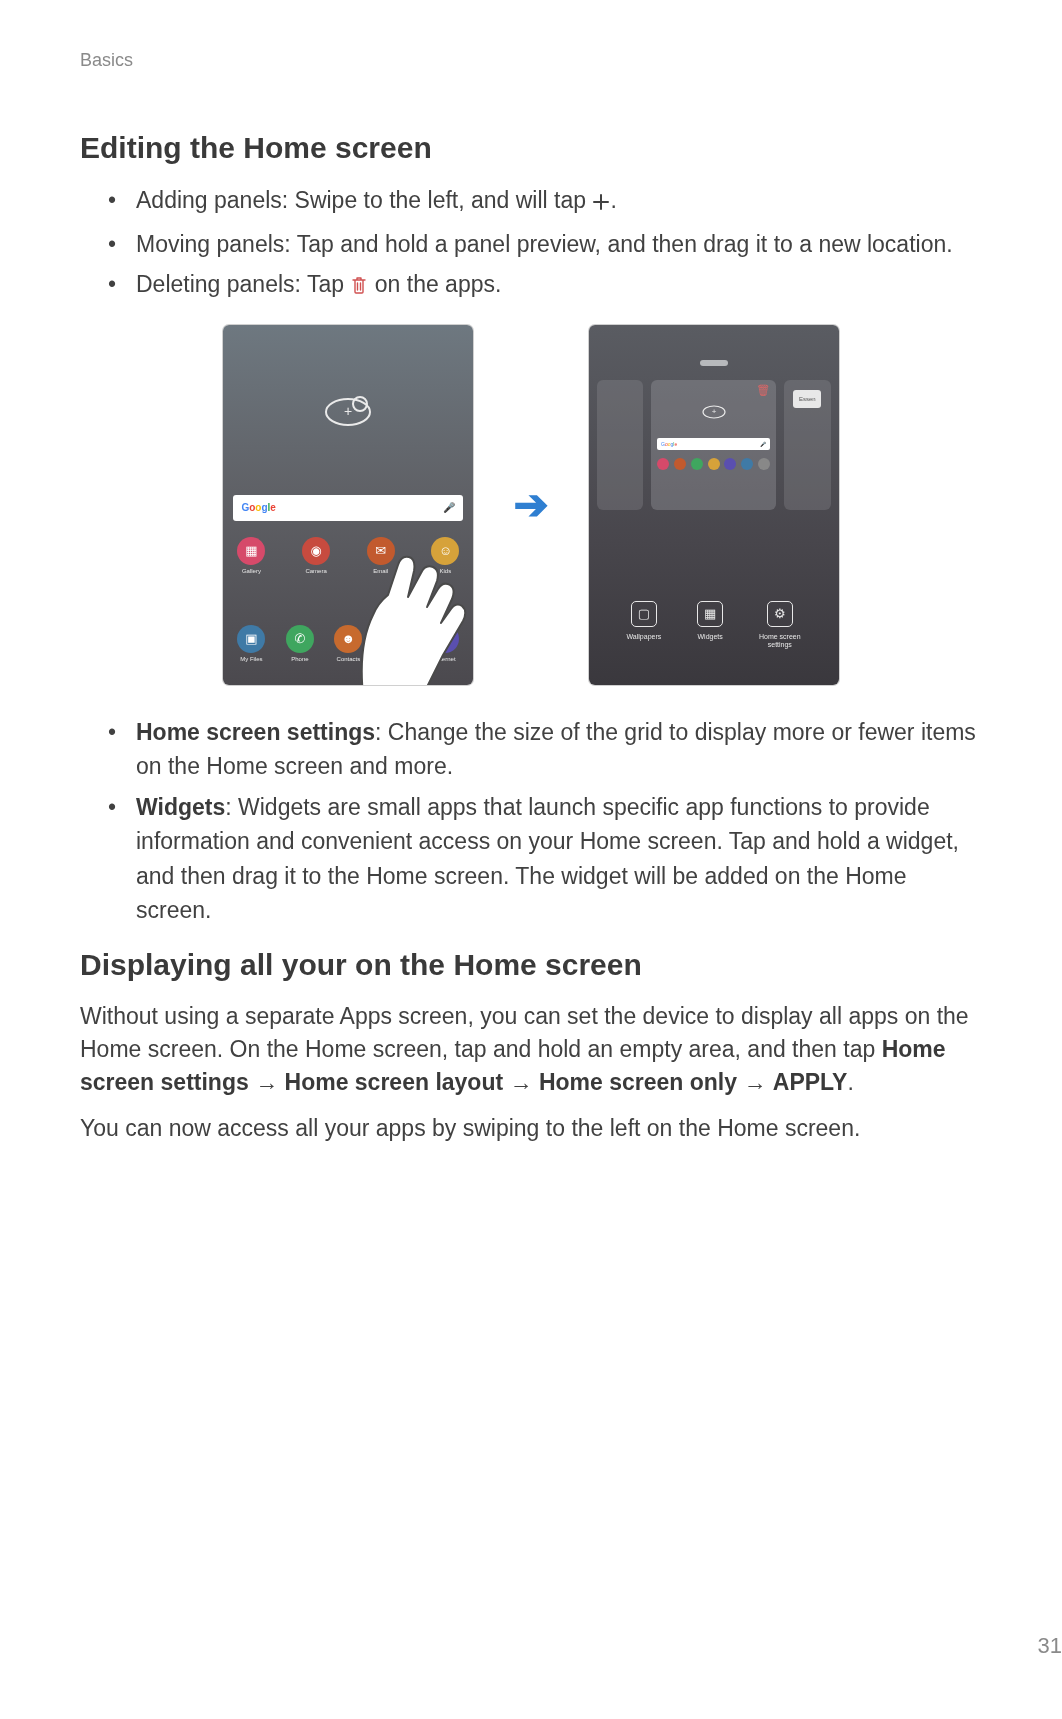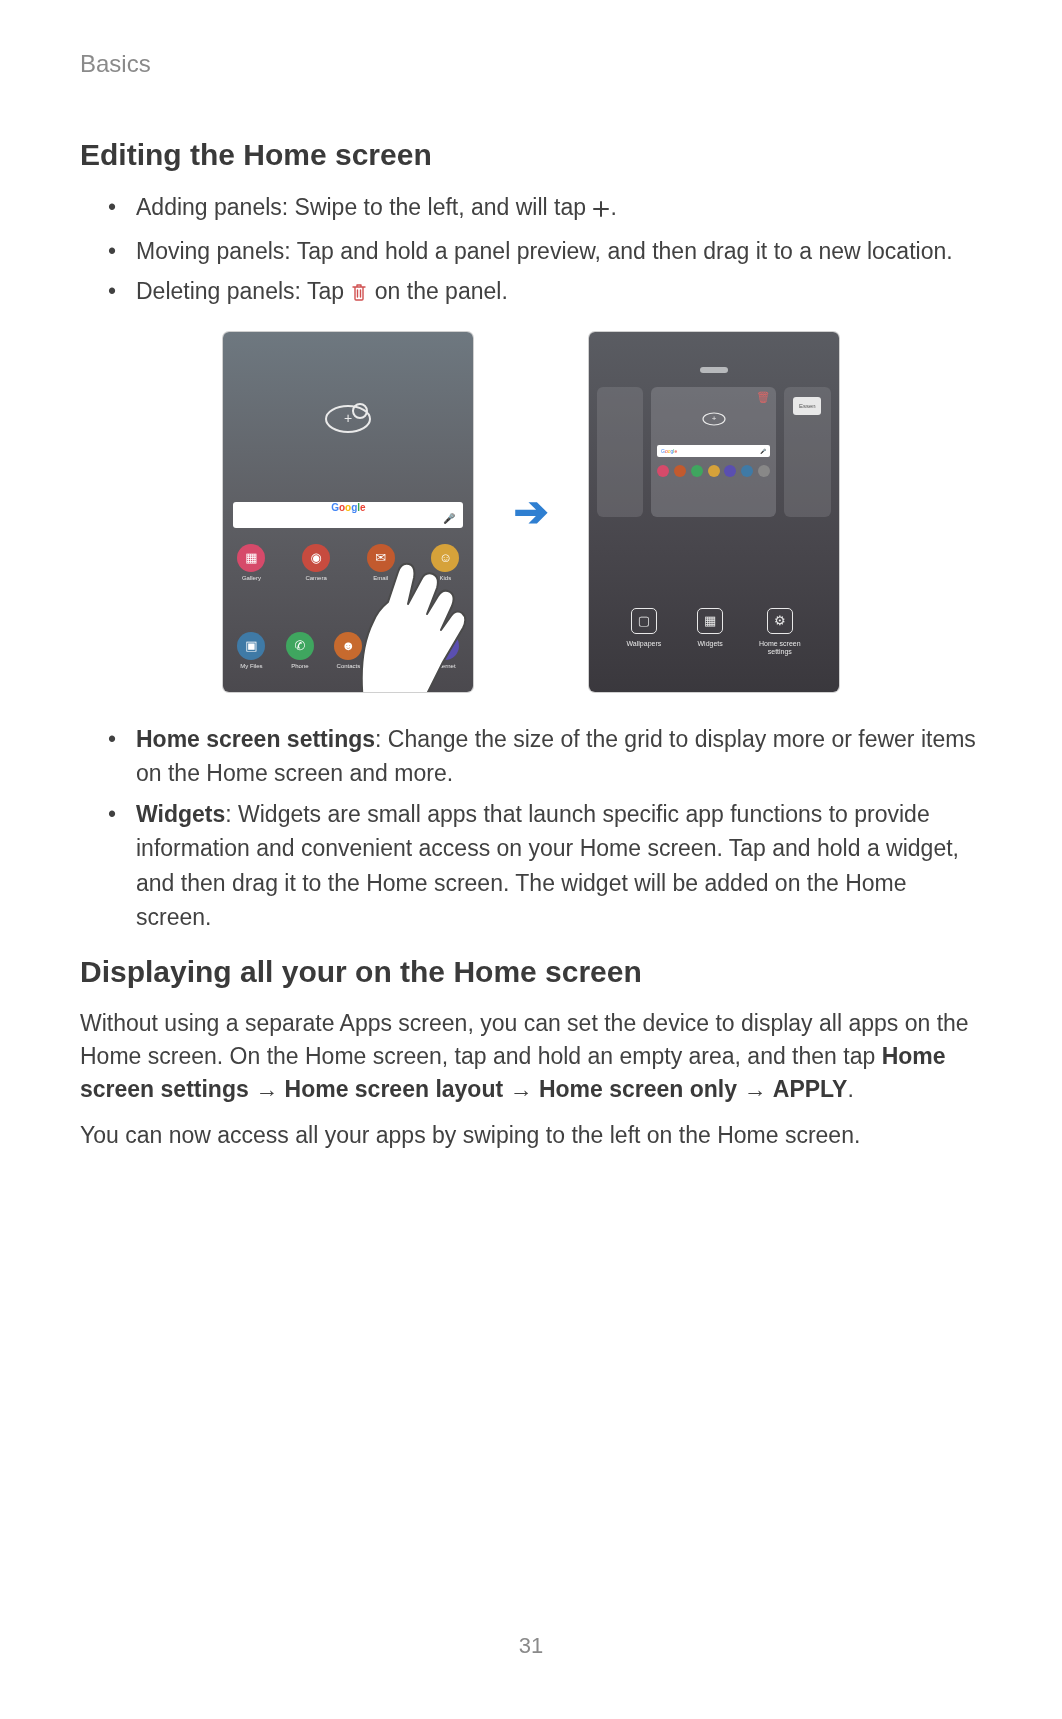--- a/index.html
+++ b/index.html
@@ -10,21 +10,21 @@
     color: #414141;
     width: 1062px;
   }
   .page {
     padding: 50px 80px 40px 80px;
     position: relative;
     min-height: 1719px;
     box-sizing: border-box;
   }
   .header-label {
-    font-size: 24px;
+    font-size: 18px;
     color: #8a8a8a;
     margin-bottom: 60px;
   }
   h2.section-title {
     font-size: 30px;
     font-weight: 700;
     color: #3a3a3a;
     margin: 0 0 18px 0;
   }
   p.body-text {
@@ -58,21 +58,21 @@
   .arrow { font-family: Arial, sans-serif; }
   .icon-inline {
     display: inline-block;
     vertical-align: -3px;
   }
   .page-number {
     position: absolute;
     bottom: 60px;
     width: 100%;
     left: 0;
-    text-align: center;
+    text-align: right;
     font-size: 22px;
     color: #8a8a8a;
   }
 
   
   .figure-row {
     display: flex;
     align-items: center;
     justify-content: center;
     gap: 40px;
@@ -106,21 +106,20 @@
     position:absolute;
     left:10px; right:10px;
     top:170px;
     height:26px;
     background:#fff;
     border-radius:3px;
     display:flex;
     align-items:center;
     padding:0 8px;
     box-sizing:border-box;
-    flex-direction:column;
   }
   .search-bar .g-text{
     font-size:10px;
     font-weight:700;
   }
   .search-bar .g-text .b{color:#4285F4}
   .search-bar .g-text .r{color:#EA4335}
   .search-bar .g-text .y{color:#FBBC05}
   .search-bar .g-text .g{color:#34A853}
   .mic { margin-left:auto; font-size:10px; color:#666; }
@@ -261,21 +260,21 @@
   <ul class="bullets">
     <li>
       <span>Adding panels: Swipe to the left, and will tap </span><span class="icon-inline"><svg width="18" height="18" viewBox="0 0 18 18">
             <path d="M9 2 L9 16 M2 9 L16 9" stroke="#414141" stroke-width="2" stroke-linecap="round" fill="none"></path>
           </svg></span><span>.</span>
     </li>
     <li>Moving panels: Tap and hold a panel preview, and then drag it to a new location.</li>
     <li>
       <span>Deleting panels: Tap </span><span class="icon-inline"><svg width="18" height="20" viewBox="0 0 18 20">
             <path d="M3 5 L15 5 M5 5 L5 17 Q5 18 6 18 L12 18 Q13 18 13 17 L13 5 M7 3 L11 3 L11 5 L7 5 Z M7.5 8 L7.5 15 M10.5 8 L10.5 15" stroke="#d05050" stroke-width="1.4" fill="none" stroke-linecap="round" stroke-linejoin="round"></path>
-          </svg></span><span> on the panel.</span>
+          </svg></span><span> on the apps.</span>
     </li>
   </ul>
 
   <div class="figure-row">
 
     <div class="tablet">
       <div class="weather-icon-wrap">
         <svg width="56" height="40" viewBox="0 0 56 40">
           <ellipse cx="28" cy="22" rx="22" ry="13" fill="none" stroke="#eaeaea" stroke-width="2"></ellipse>
           <circle cx="40" cy="14" r="7" fill="none" stroke="#eaeaea" stroke-width="2"></circle>

